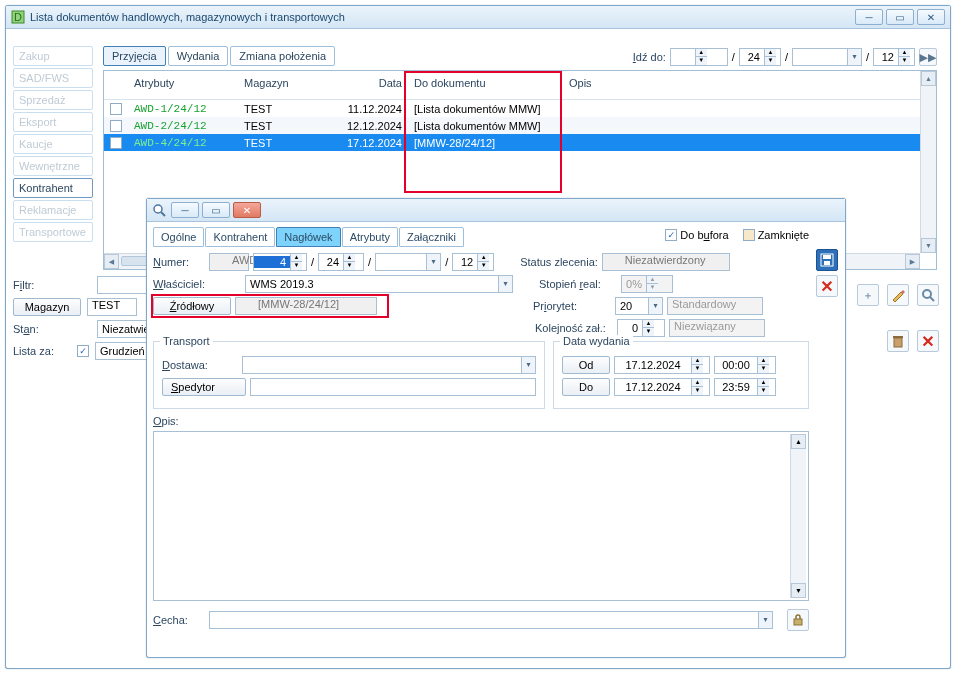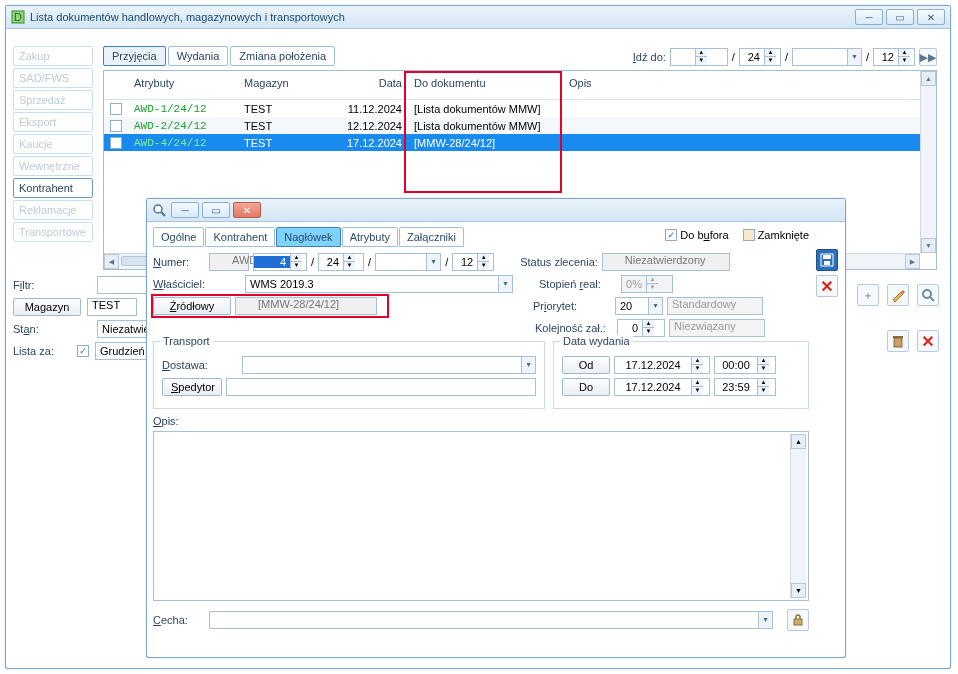--- a/index.html
+++ b/index.html
@@ -407,21 +407,21 @@
         <div class="fieldset" style="flex:1">
           <span class="legend">Transport</span>
           <div class="row">
             <span class="lbl" style="width:76px"><span class="u">D</span>ostawa:</span>
             <span class="combo" style="flex:1">
                 <span class="txt"></span>
                 <span class="arr">▾</span>
               </span>
           </div>
           <div class="row">
-            <span class="btnsm" style="width:60px;text-align:right"><span class="u">S</span>pedytor</span>
+            <span class="btnsm" style="width:84px;text-align:left"><span class="u">S</span>pedytor</span>
             <span class="field" style="flex:1"></span>
           </div>
         </div>
         <div class="fieldset" style="width:256px">
           <span class="legend">Data wydania</span>
           <div class="row">
             <span class="btnsm" style="width:48px;text-align:center">Od</span>
             <span class="numsel" style="width:96px">
                 <span class="val" style="text-align:center;min-width:76px">17.12.2024</span>
                 <span class="updn2">

